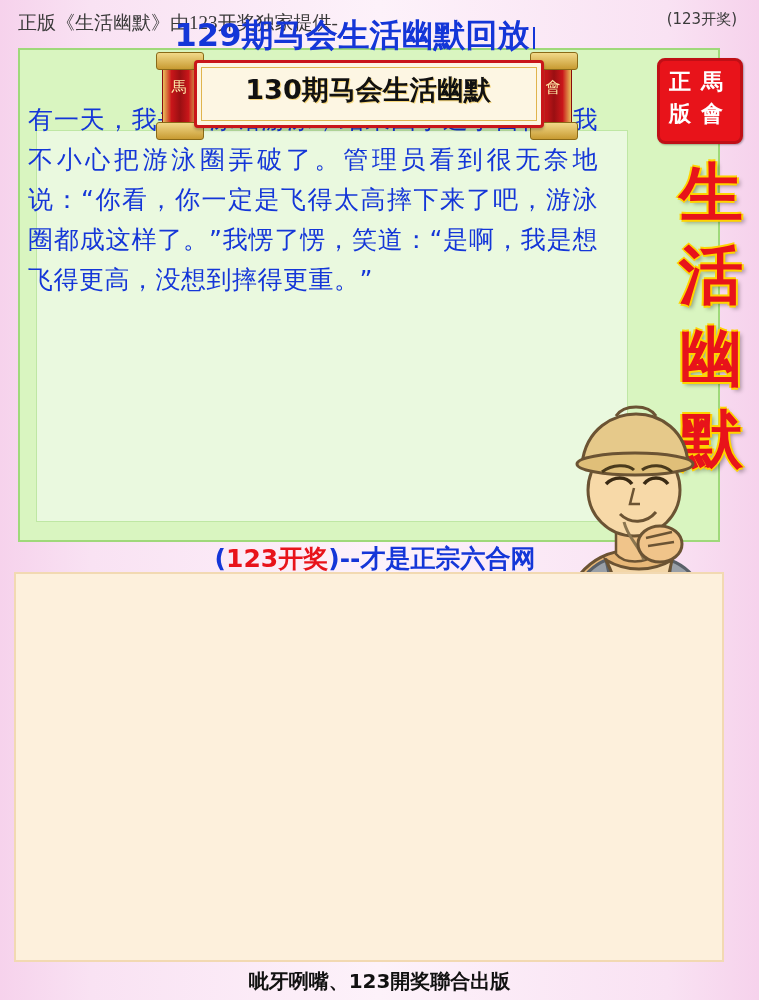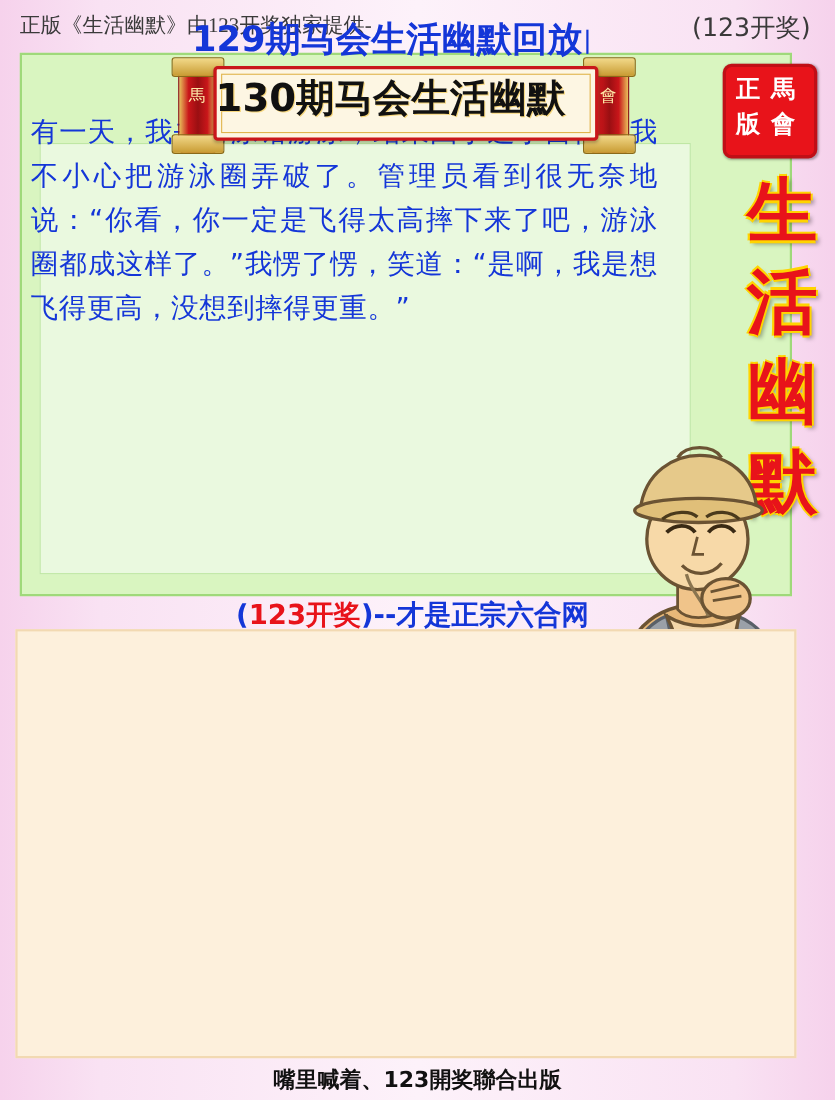--- a/index.html
+++ b/index.html
@@ -32,21 +32,21 @@
     position: absolute;
     left: 18px; top: 2px;
     font-size: 19px;
     color: #3a3a3a;
     font-family: Liberation Serif, serif;
     white-space: nowrap;
   }
   .top-right {
     position: absolute;
     right: 22px; top: 2px;
-    font-size: 23px;
+    font-size: 15px;
     color: #3a3a3a;
     white-space: nowrap;
   }
 
   
   .green-panel {
     position: absolute;
     left: 18px; top: 48px;
     width: 702px;
     height: 494px;
@@ -95,22 +95,22 @@
   .banner-body:after {
     content: "";
     position: absolute;
     left: 4px; top: 4px; right: 4px; bottom: 4px;
     border: 1px solid #e0b44c;
   }
   .banner-title {
     position: absolute;
     left: 40px; top: 16px;
     width: 344px;
-    text-align: left;
-    font-size: 35px;
+    text-align: center;
+    font-size: 27px;
     font-weight: bold;
     color: #111;
     line-height: 44px;
     text-shadow: 1px 1px 0 #f7d77c;
     font-family: "DejaVu Sans", sans-serif;
     white-space: nowrap;
   }
   .roll {
     position: absolute;
     top: 0;
@@ -346,15 +346,15 @@
 
   <div class="green-caption">
     <span>(</span><span class="num">123开奖</span><span>)--才是正宗六合网</span>
   </div>
 
   <div class="beige-panel"></div>
   <div class="beige-title">
     <span>129期马会生活幽默回放</span><span class="cursor"></span>
   </div>
 
-  <div class="footer">嘴里喊着、123開奖聯合出版</div>
+  <div class="footer">呲牙咧嘴、123開奖聯合出版</div>
 
 </div>
 
 </body></html>

